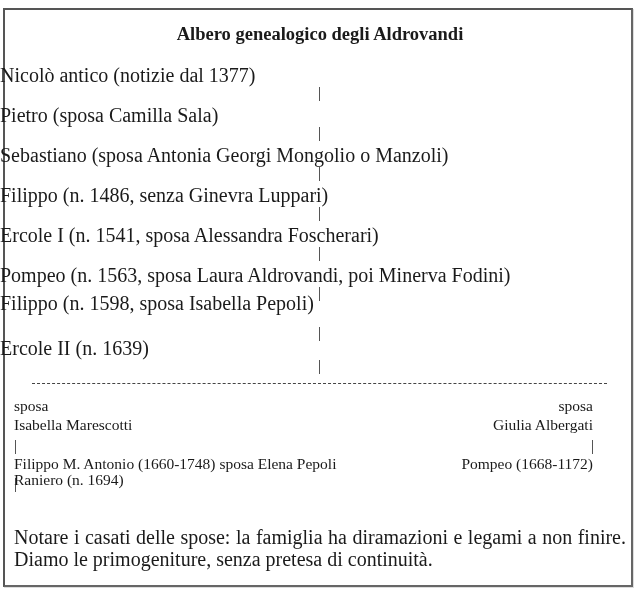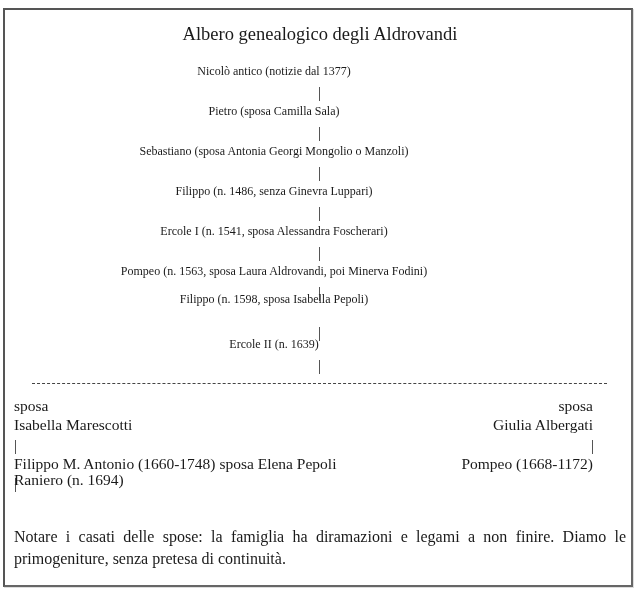--- a/index.html
+++ b/index.html
@@ -2,27 +2,27 @@
 <html><head>
   <meta charset="utf-8">
   <style>
     html, body { margin:0; padding:0; background:#ffffff; }
     body { width:640px; height:594px; position:relative; overflow:hidden;
            font-family:"Liberation Serif","DejaVu Serif",serif; color:#1a1a1a; }
     .frame { position:absolute; left:3px; top:8px; width:630px; height:579px;
              border:2px solid #555; border-right-color:#666; border-bottom-color:#666;
              box-sizing:border-box; background:#fff; box-shadow:1px 1px 0 #ddd; }
     .abs { position:absolute; white-space:nowrap; }
-    .title { font-weight:normal; font-size:18.5px; left:0; width:640px; text-align:center; top:24px; }
-    .center { left:0; width:548px; text-align:center; font-size:12px; }
+    .title { font-weight:bold; font-size:18.5px; left:0; width:640px; text-align:center; top:24px; }
+    .center { left:0; width:548px; text-align:left; font-size:20px; }
     .vbar { position:absolute; width:1px; background:#555; height:14px; }
     .dash { position:absolute; left:32px; top:383px; width:575px; border-top:1px dashed #444; height:0; }
     .left { left:14px; font-size:15.5px; }
     .right { right:47px; font-size:15.5px; text-align:right; }
-    .note { left:14px; width:612px; top:526px; font-size:16px; line-height:22px;
+    .note { left:14px; width:612px; top:526px; font-size:20px; line-height:22px;
             white-space:normal; text-align:justify; }
   </style>
 </head>
 <body>
 
 <div class="frame"></div>
 
 <div class="abs title">Albero genealogico degli Aldrovandi</div>
 
 <div class="abs center" style="top:64px">Nicolò antico (notizie dal 1377)</div>

